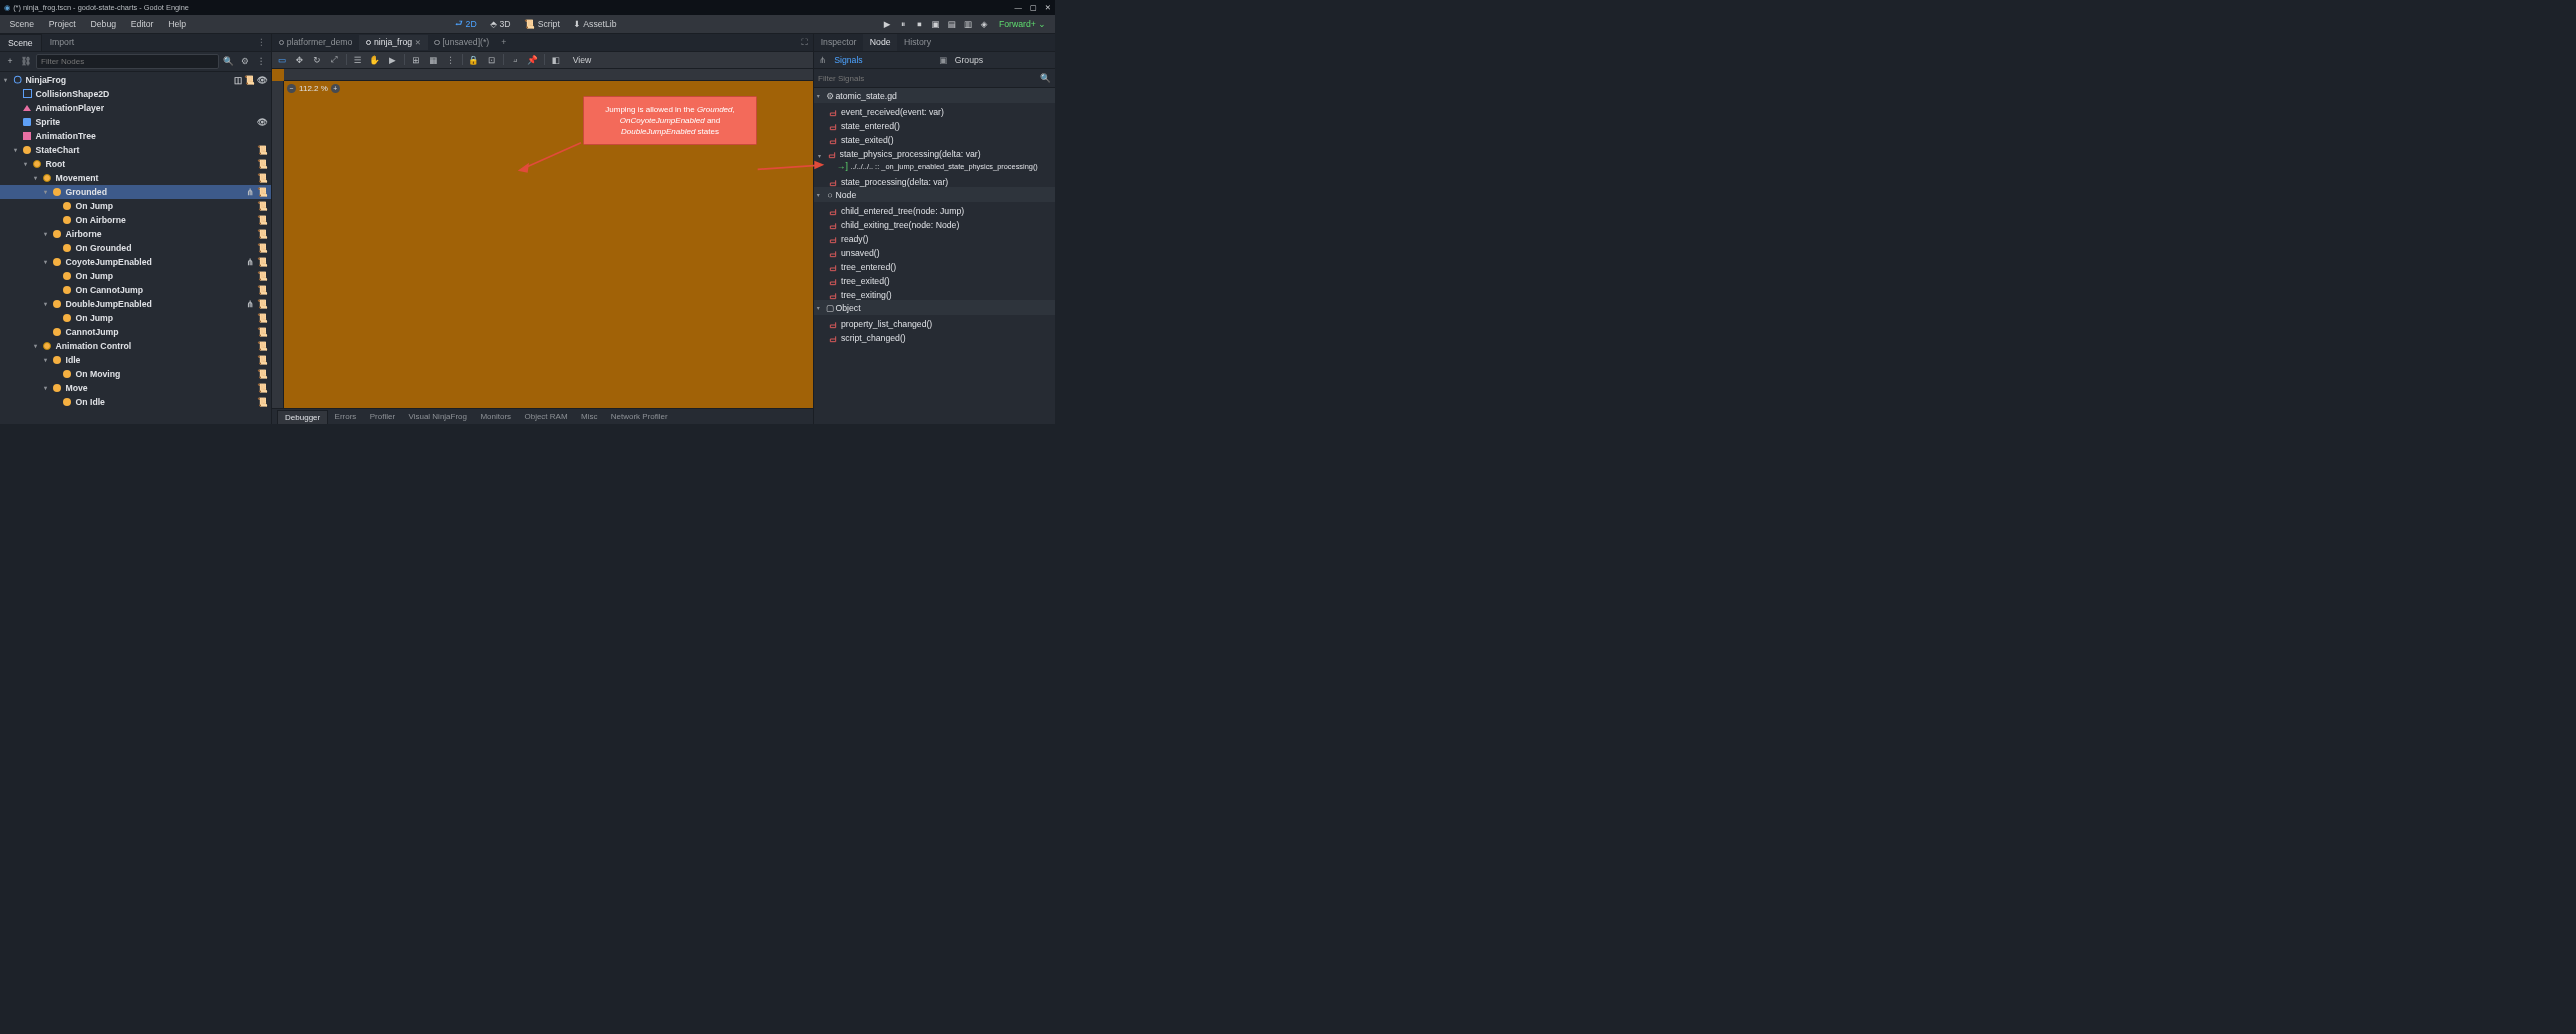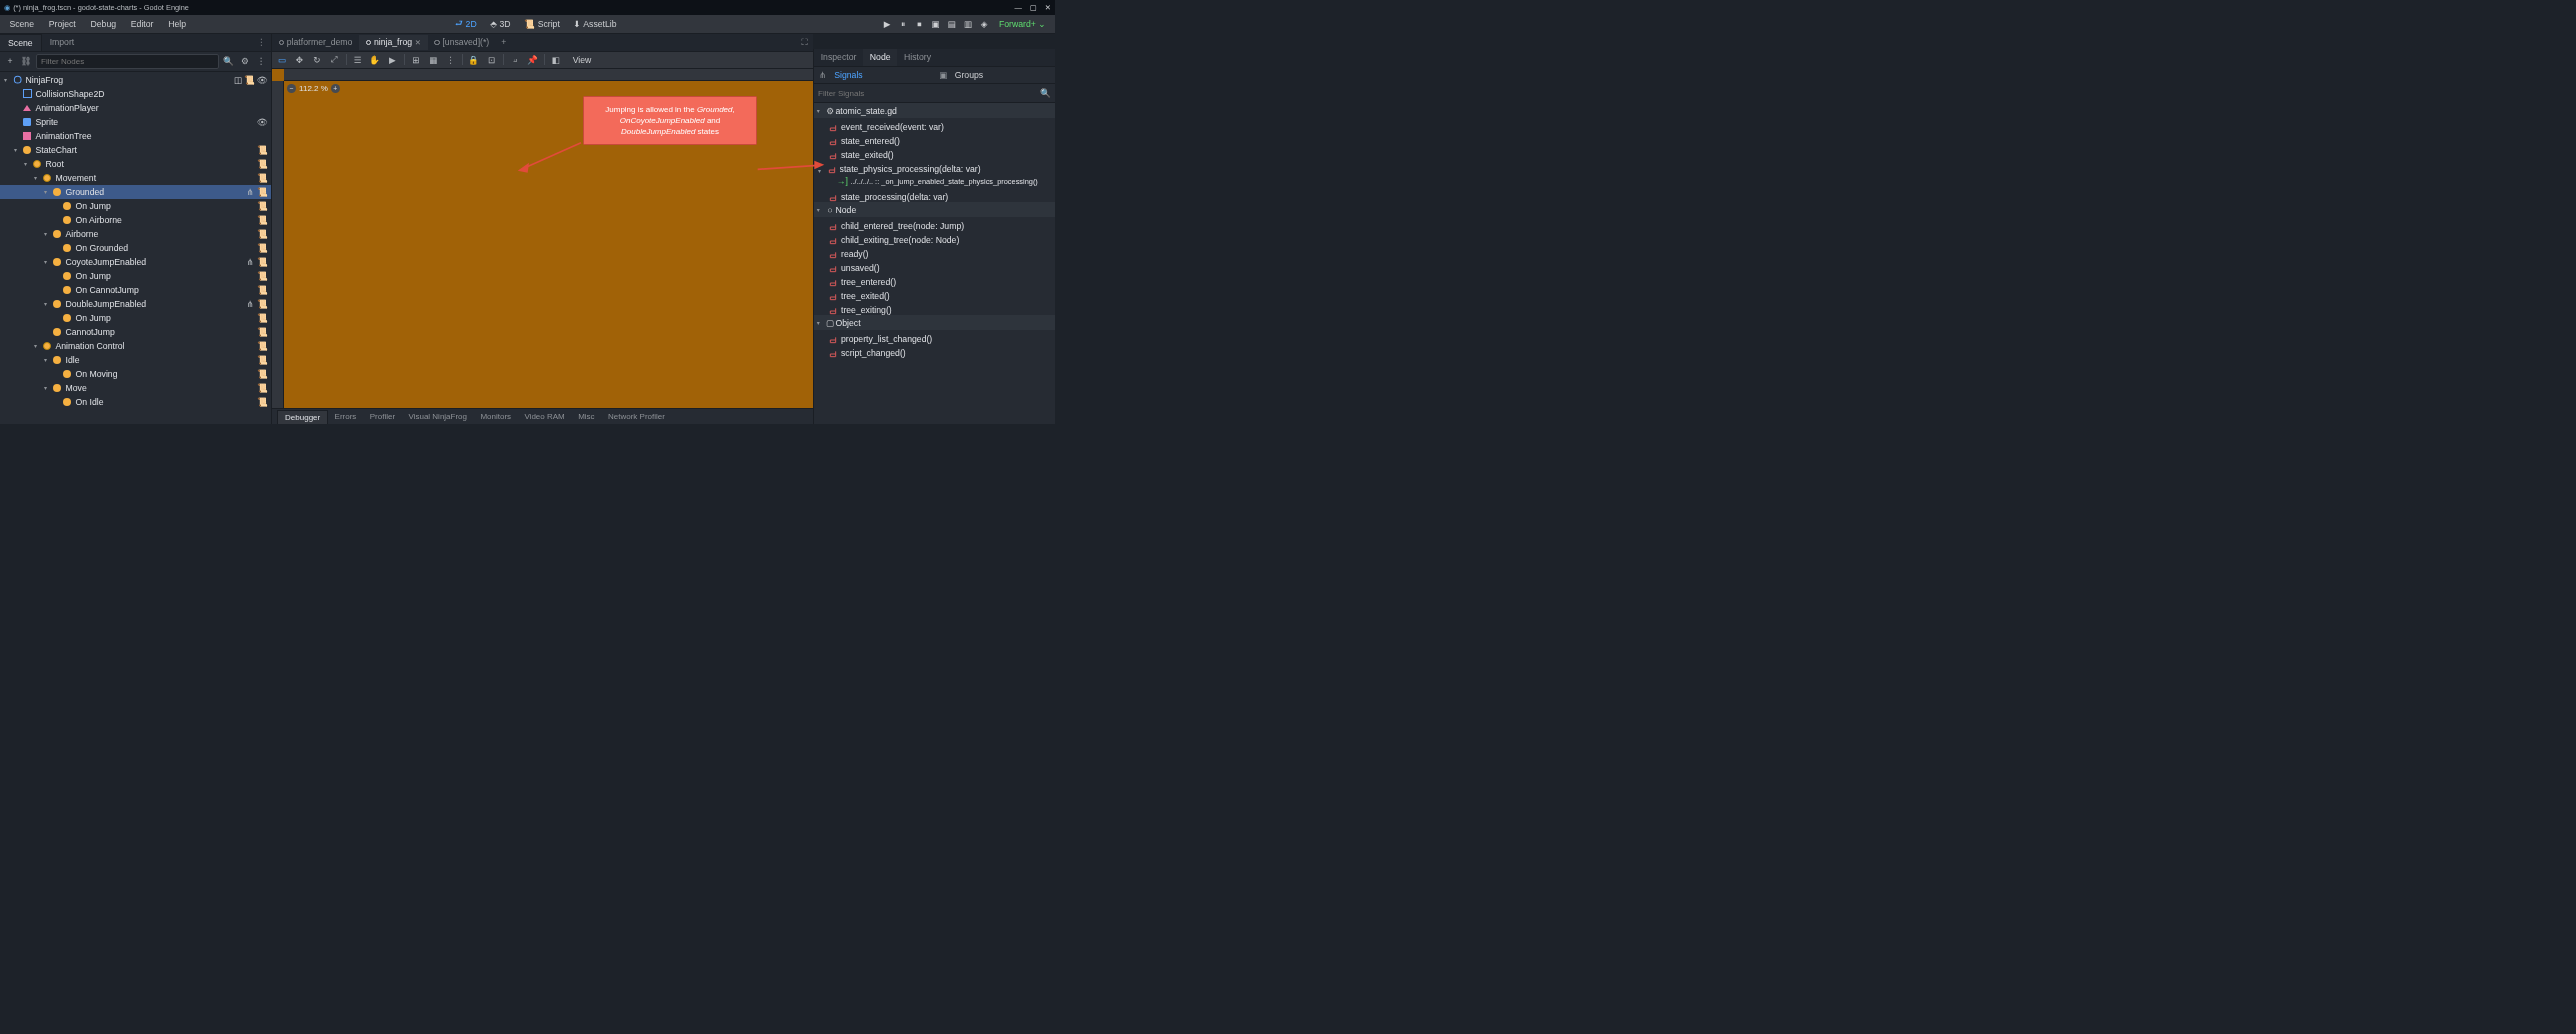--- a/index.html
+++ b/index.html
@@ -22,21 +22,21 @@
 .main { flex: 1; display: flex; overflow: hidden; }
 .left-panel { width: 272px; background: #262b33; display: flex; flex-direction: column; border-right: 0.7px solid #1a1e24; }
 .left-tabs { height: 17.5px; display: flex; background: #21262e; border-bottom: 0.7px solid #1a1e24; }
 .left-tabs .tab { padding: 2.7px 8px; cursor: pointer; color: #8d9196; }
 .left-tabs .tab.active { background: #262b33; color: #dfe1e5; border-top: 0.7px solid #1a1e24; border-right: 0.7px solid #1a1e24; }
 .left-tabs .dots { margin-left:auto; padding:2.7px 5.4px; color:#8d9196; }
 .scene-toolbar { height: 20px; display: flex; align-items: center; padding: 0 4px; gap: 4px; border-bottom: 0.7px solid #1a1e24; }
 .scene-toolbar .icon { width: 12px; height: 12px; cursor: pointer; color: #b8bcc0; display:flex; align-items:center; justify-content:center; }
 .scene-toolbar input { flex: 1; background: #1a1e24; border: 0.7px solid #3a3f47; border-radius: 2px; padding: 2px 4px; color: #cdcfd2; font-size: 8px; }
 .tree { flex: 1; overflow: auto; padding: 1.3px 0; }
-.tree-row { display: flex; align-items: center; height: 14px; padding: 0 4px; cursor: pointer; position: relative; }
+.tree-row { display: flex; align-items: center; height: 14px; padding: 0 4px; cursor: pointer; position: relative; font-weight: bold; }
 .tree-row.selected { background: #3d5a8a; }
 .tree-row .indent { flex-shrink: 0; }
 .tree-row .expand { width: 8px; color: #8d9196; font-size: 6px; cursor: pointer; }
 .tree-row .node-icon { width: 10.8px; height: 10.8px; margin-right: 2.7px; display: flex; align-items: center; justify-content: center; flex-shrink: 0; }
 .tree-row .label { flex: 1; white-space: nowrap; overflow: hidden; color: #dfe1e5; }
 .tree-row .trail { display: flex; gap: 2.7px; align-items: center; }
 .tree-row .trail .ti { width: 9.4px; height: 9.4px; display:flex; align-items:center; justify-content:center; }
 .script-indicator { color: #6ea8fe; }
 .vis-indicator { color: #b8bcc0; }
 .sig-indicator { color: #b8bcc0; }
@@ -69,21 +69,21 @@
 .annotation { position: absolute; background: #f36a5a; color: #fff; padding: 6.7px 9.4px; font-size: 8px; line-height: 1.4; border-radius: 1.3px; z-index:10; border:0.7px solid #c74a3a; }
 .annotation em { font-style: italic; }
 .arrow { position: absolute; z-index:9; }
 .arrow-line { stroke: #e14b3b; stroke-width: 2.5; fill: none; }
 .arrow-head { fill: #e14b3b; }
 
 .bottom-tabs { height: 16px; background: #262b33; display: flex; align-items: center; padding: 0 5.4px; gap: 0; border-top:0.7px solid #1a1e24; }
 .bottom-tabs .btab { padding: 2px 6.7px; cursor: pointer; color: #8d9196; font-size:8px; }
 .bottom-tabs .btab.active { background: #32363d; color: #dfe1e5; border-top:0.7px solid #1a1e24; border-left:0.7px solid #1a1e24; border-right:0.7px solid #1a1e24; }
 
-.right-panel { width: 242px; background: #262b33; display: flex; flex-direction: column; border-left: 0.7px solid #1a1e24; margin-top: 15px; }
+.right-panel { width: 242px; background: #262b33; display: flex; flex-direction: column; border-left: 0.7px solid #1a1e24; }
 .right-tabs { height: 17.5px; display: flex; background: #21262e; border-bottom: 0.7px solid #1a1e24; }
 .right-tabs .tab { padding: 2.7px 6.7px; cursor: pointer; color: #8d9196; }
 .right-tabs .tab.active { background: #262b33; color: #dfe1e5; }
 .right-subtabs { height: 17.5px; display: flex; align-items: center; border-bottom: 0.7px solid #1a1e24; }
 .right-subtabs .stab { flex: 1; text-align: left; padding: 2.7px; cursor: pointer; color: #cdcfd2; }
 .right-subtabs .stab.active { color: #4da3ff; }
 .right-subtabs .sicon { width:17.5px; display:flex; align-items:center; justify-content:center; color:#8d9196; }
 .filter-bar { height: 19px; display: flex; align-items: center; padding: 0 4px; border-bottom: 0.7px solid #1a1e24; }
 .filter-bar input { flex: 1; background: transparent; border: none; color: #8d9196; font-size: 8px; }
 .filter-bar .search-icon { color: #8d9196; }
@@ -485,21 +485,21 @@
           <span>Jumping is allowed in the </span><em>Grounded</em><span>, </span><em>OnCoyoteJumpEnabled</em><span> and </span><em>DoubleJumpEnabled</em><span> states</span>
         </div>
 
       </div>
       <div class="bottom-tabs" id="bottom-tabs">
           <div class="btab active">Debugger</div>
           <div class="btab">Errors</div>
           <div class="btab">Profiler</div>
           <div class="btab">Visual NinjaFrog</div>
           <div class="btab">Monitors</div>
-          <div class="btab">Video RAM</div>
+          <div class="btab">Object RAM</div>
           <div class="btab">Misc</div>
           <div class="btab">Network Profiler</div>
         </div>
     </div>
 
     <div class="right-panel">
       <div class="right-tabs" id="right-tabs">
           <div class="tab">Inspector</div>
           <div class="tab active">Node</div>
           <div class="tab">History</div>

